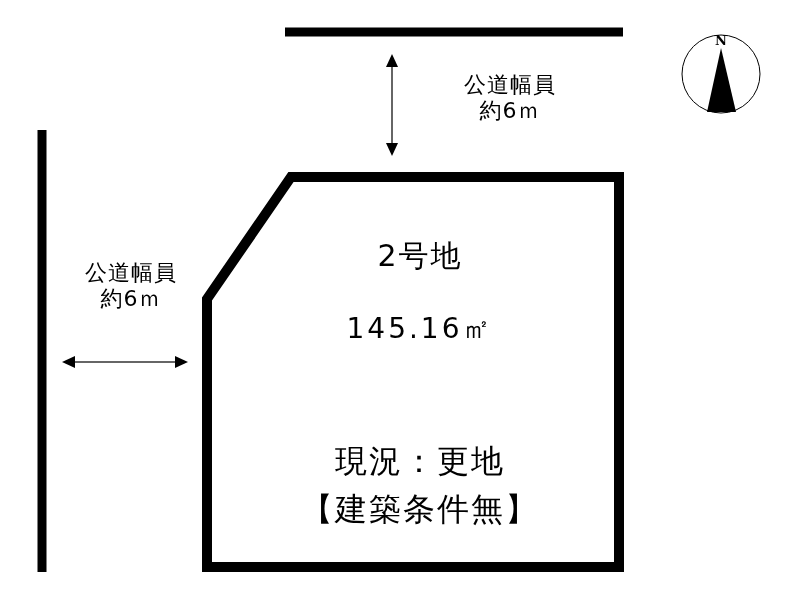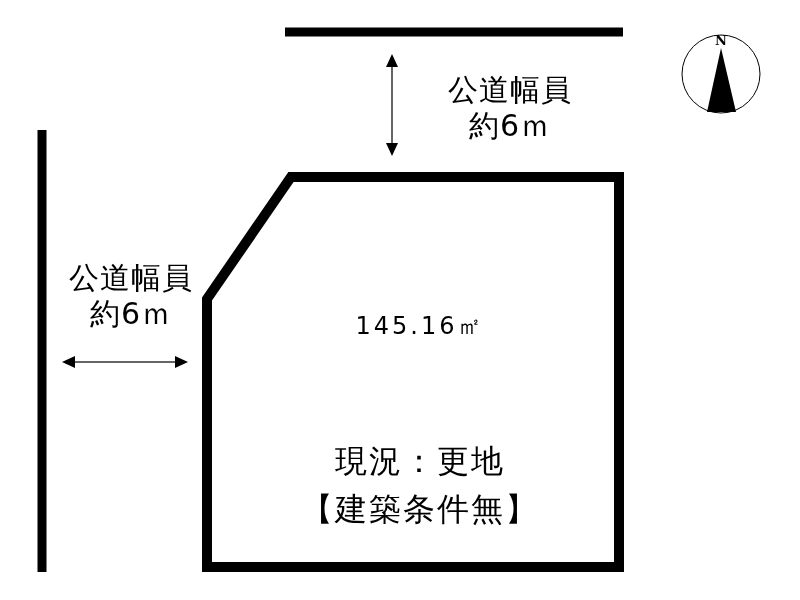--- a/index.html
+++ b/index.html
@@ -11,23 +11,23 @@
       font-family: "DejaVu Sans", "Liberation Sans", sans-serif;
       color: #000;
     }
     svg.lines { position: absolute; left: 0; top: 0; }
     .txt {
       position: absolute;
       white-space: nowrap;
       text-align: center;
       line-height: 1.2;
     }
-    .road-label { font-size: 30px; letter-spacing: 1px; }
+    .road-label { font-size: 22px; letter-spacing: 1px; }
     .plot-name { font-size: 30px; letter-spacing: 2px; }
-    .plot-area { font-size: 24px; letter-spacing: 3px; }
+    .plot-area { font-size: 28px; letter-spacing: 3px; }
     .plot-status { font-size: 32px; letter-spacing: 2px; }
   </style>
 </head>
 <body>
 
 <div id="canvas">
 
   <svg class="lines" width="800" height="600" viewBox="0 0 800 600">
     <defs>
       <marker id="ah" markerWidth="10" markerHeight="10" refX="5" refY="5" orient="auto-start-reverse" markerUnits="userSpaceOnUse">
@@ -63,20 +63,21 @@
   <div class="txt road-label" style="left:430px; top:72px; width:160px;">
     <div>公道幅員</div>
     <div>約6ｍ</div>
   </div>
 
   <div class="txt road-label" style="left:56px; top:260px; width:150px;">
     <div>公道幅員</div>
     <div>約6ｍ</div>
   </div>
 
+  <div class="txt plot-name" style="left:310px; top:238px; width:220px;">2号地</div>
 
   <div class="txt plot-area" style="left:290px; top:312px; width:260px;">145.16㎡</div>
 
 
   <div class="txt plot-status" style="left:280px; top:490px; width:280px;">【建築条件無】</div>
 
   <div class="txt plot-status" style="left:300px; top:442px; width:240px;">現況：更地</div>
 
 </div>
 

